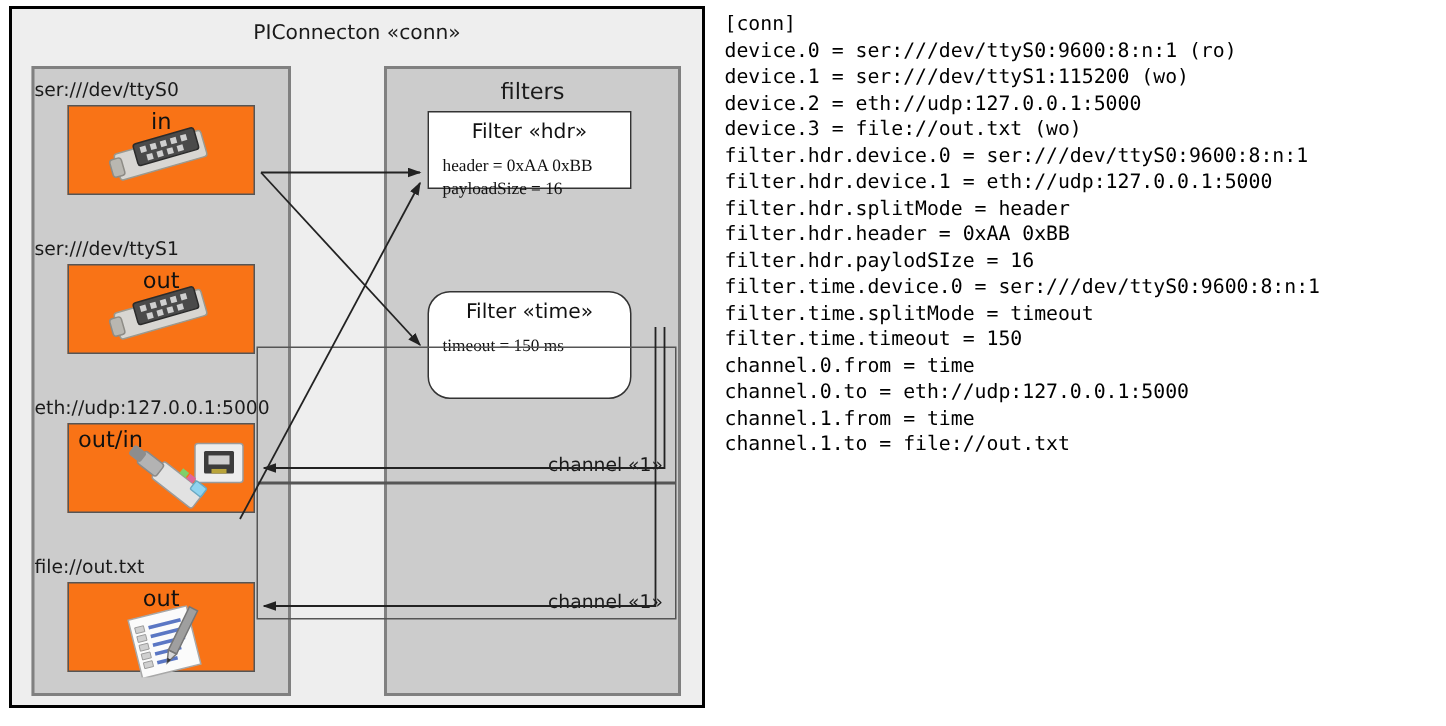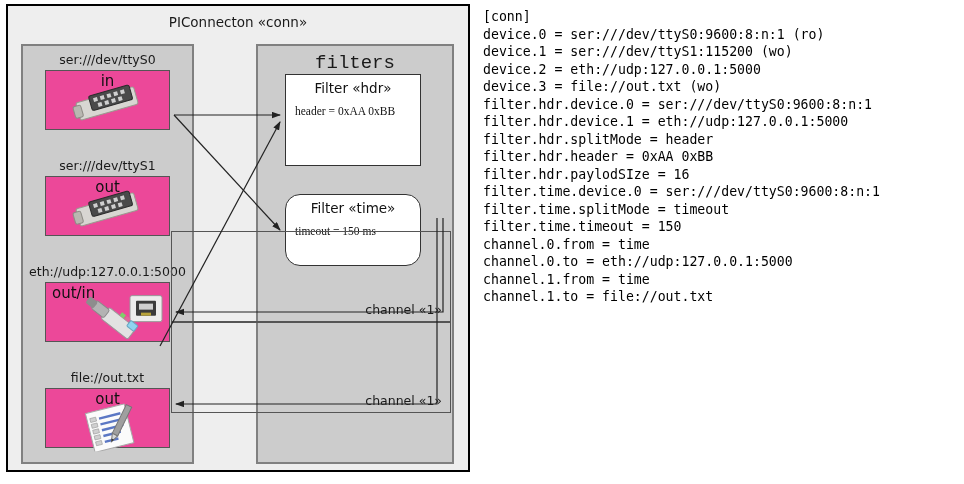--- a/index.html
+++ b/index.html
@@ -54,39 +54,38 @@
     top: 38px;
     width: 198px;
     height: 420px;
   }
   #filters-title {
     position: absolute;
     left: 0;
     top: 6px;
     width: 100%;
     text-align: center;
-    font-size: 19px;
+    font-size: 15px;
     color: #1a1a1a;
-    font-family: Liberation Mono, monospace;
   }
 
   .dev-group { position: absolute; left: 0; width: 100%; }
   .dev-label {
-    text-align: center;
+    text-align: left;
     font-size: 12.5px;
     color: #1a1a1a;
     line-height: 16px;
     white-space: nowrap;
   }
   .dev-box {
     position: relative;
     margin: 2px auto 0 auto;
     width: 125px;
     height: 60px;
-    background: #ec4899;
+    background: #f97316;
     border: 1.5px solid #555555;
     box-sizing: border-box;
   }
   .dev-dir {
     position: absolute;
     left: 0; top: 1px;
     width: 100%;
     text-align: center;
     font-size: 15px;
     color: #111111;
@@ -281,24 +280,25 @@
           </g>
         </svg>
       </div>
     </div>
 
   </div>
 
   <div class="panel" id="filters-panel">
     <div id="filters-title">filters</div>
 
-    <div class="filter-card" style="left:27px; top:28px; width:136px; height:92px;">
+    <div class="filter-card" style="left:27px; top:28px; width:136px; height:52px;">
       <div class="f-title">Filter «hdr»</div>
       <div class="f-props">
         <div>header = 0xAA 0xBB</div>
+        <div>payloadSize = 16</div>
       </div>
     </div>
 
     <div class="filter-card" style="left:27px; top:148px; width:136px; height:72px;border-radius:15px;">
       <div class="f-title">Filter «time»</div>
       <div class="f-props">
         <div>timeout = 150 ms</div>
       </div>
     </div>
 

